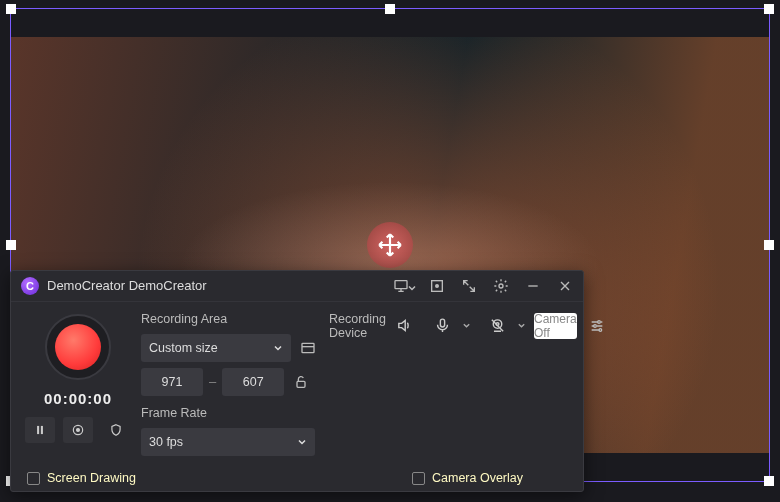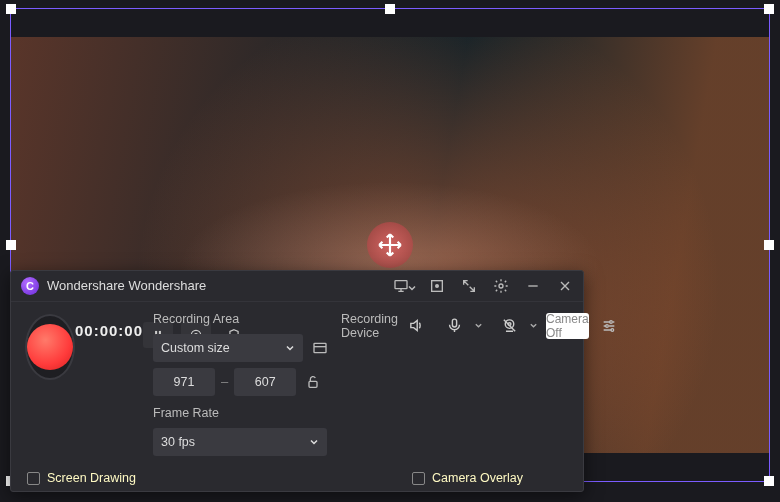--- a/index.html
+++ b/index.html
@@ -62,21 +62,21 @@
     width: 20px; height: 20px; display: flex; align-items: center; justify-content: center;
     color: #bbb; cursor: pointer; position: relative;
   }
   .tool-btn svg { width: 16px; height: 16px; }
   .tool-btn.caret { width: 28px; }
   .tool-btn.caret .chev { position: absolute; right: -2px; top: 7px; }
 
   .panel-body {
     flex: 1; display: flex; padding: 10px 14px 10px 14px; gap: 10px;
   }
-  .col-record { width: 118px; display: flex; flex-direction: row; align-items: flex-start; }
+  .col-record { width: 118px; display: flex; flex-direction: column; align-items: center; }
   .record-btn {
     width: 66px; height: 66px; border-radius: 50%;
     background: #1e1e22; border: 2px solid #3a3a40;
     display: flex; align-items: center; justify-content: center;
     cursor: pointer; margin-top: 2px;
   }
   .record-btn .dot {
     width: 46px; height: 46px; border-radius: 50%;
     background: radial-gradient(circle at 40% 35%, #ff7a6a, #ff3b3b 60%, #d42020);
   }
@@ -159,21 +159,21 @@
   <div class="move-handle">
     <svg viewBox="0 0 24 24" fill="none" stroke="#fff" stroke-width="2">
         <path d="M12 2v20M2 12h20M12 2l-3 3M12 2l3 3M12 22l-3-3M12 22l3-3M2 12l3-3M2 12l3 3M22 12l-3-3M22 12l-3 3"></path>
       </svg>
   </div>
 </div>
 
 <div class="panel">
   <div class="titlebar">
     <div class="app-icon">C</div>
-    <div class="app-title">Wondershare Wondershare</div>
+    <div class="app-title">DemoCreator DemoCreator</div>
     <div class="title-spacer"></div>
     <div class="title-tools">
       <div class="tool-btn caret">
         <svg viewBox="0 0 24 24" fill="none" stroke="currentColor" stroke-width="2">
             <rect x="3" y="4" width="18" height="12" rx="1"></rect>
             <path d="M8 20h8M12 16v4"></path>
           </svg>
         <svg class="chev" viewBox="0 0 10 10" fill="none" stroke="currentColor" stroke-width="1.5">
             <path d="M2 3.5l3 3 3-3"></path>
           </svg>

